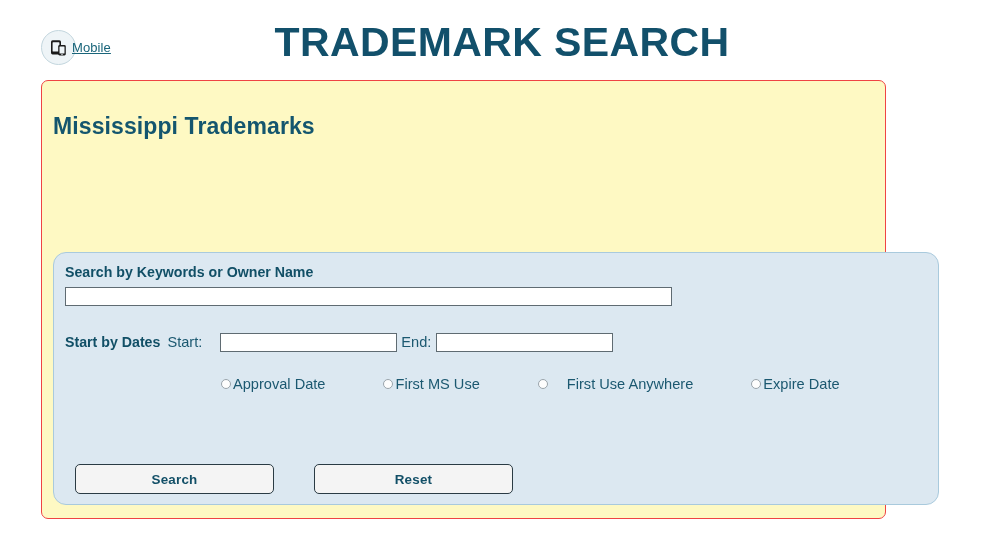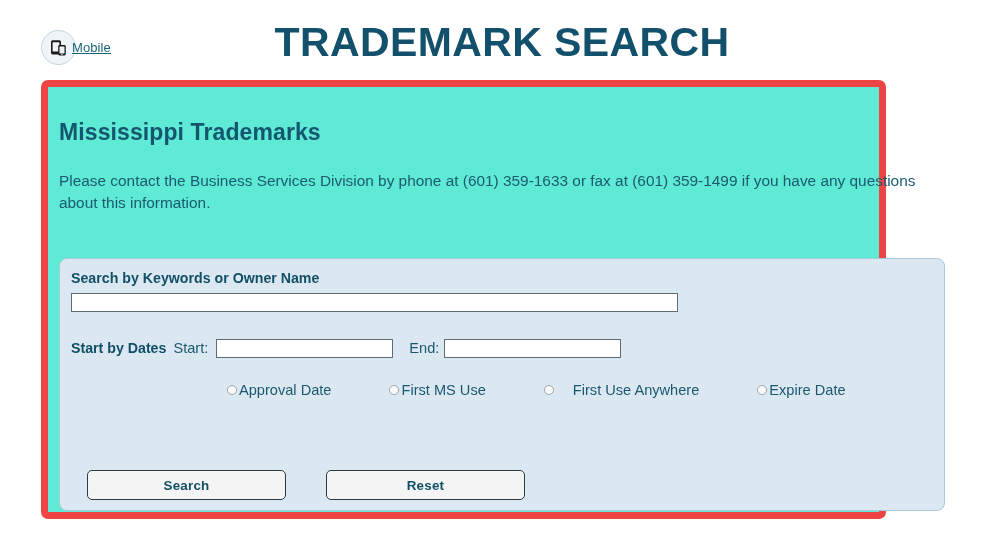--- a/index.html
+++ b/index.html
@@ -67,23 +67,23 @@
     white-space: nowrap;
   }
 
   
   #outer-card {
     position: absolute;
     left: 41px;
     top: 80px;
     width: 845px;
     height: 439px;
-    border: 7px solid #ef4444;
+    border: 1px solid #ef4444;
     border-radius: 7px;
-    background: #5eead4;
+    background: #fef9c3;
     box-sizing: border-box;
   }
 
   #section-heading {
     position: absolute;
     left: 11px;
     top: 32px;
     font-size: 23px;
     font-weight: 700;
     color: #14566e;
@@ -104,21 +104,21 @@
   
   #search-panel {
     position: absolute;
     left: 11px;
     top: 171px;
     width: 886px;
     height: katex;
     height: 253px;
     background: #dce8f1;
     border: 1px solid #a9cadd;
-    border-radius: 8px;
+    border-radius: 13px;
     box-sizing: border-box;
   }
 
   .field-label {
     font-size: 14.2px;
     font-weight: 700;
     color: #114f66;
   }
   .field-label-light {
     font-size: 14.6px;
@@ -153,23 +153,23 @@
 
   #dates-row {
     position: absolute;
     left: 11px;
     top: 79px;
     display: flex;
     align-items: center;
     height: 20px;
   }
   #dates-row .field-label { margin-right: 7px; }
-  #start-label { margin-right: 8px; }
+  #start-label { margin-right: 18px; }
   #start-input { width: 177px; height: 19px; }
-  #end-label { margin-left: 16px; margin-right: 5px; }
+  #end-label { margin-left: 4px; margin-right: 5px; }
   #end-input { width: 177px; height: 19px; }
 
   
   #radio-row {
     position: absolute;
     left: 115px;
     top: 123px;
     width: 760px;
     display: flex;
     align-items: flex-start;
@@ -227,21 +227,21 @@
     width: 18px;
     display: flex;
     align-items: center;
     justify-content: center;
     flex: 0 0 auto;
   }
 
   
   #button-row {
     position: absolute;
-    left: 27px;
+    left: 21px;
     top: 211px;
     display: flex;
   }
   .form-button {
     width: 199px;
     height: 30px;
     background: #f4f4f4;
     border: 1px solid #2a3b44;
     border-radius: 5px;
     font-family: "Liberation Sans", sans-serif;
@@ -275,21 +275,20 @@
     <span id="mobile-label">Mobile</span>
   </a>
 
   <div id="page-title">TRADEMARK SEARCH</div>
 </div>
 
 <div id="outer-card">
 
   <div id="section-heading">Mississippi Trademarks</div>
 
-  <div id="intro-text">Please contact the Business Services Division by phone at (601) 359-1633 or fax at (601) 359-1499 if you have any questions about this information.</div>
 
   <div id="search-panel">
 
     <div id="kw-label" class="field-label">Search by Keywords or Owner Name</div>
 
     <input id="keyword-input" class="text-input" type="text" placeholder="" style="">
 
     <div id="dates-row">
       <span class="field-label">Start by Dates</span>
       <span id="start-label" class="field-label-light">Start:</span>

